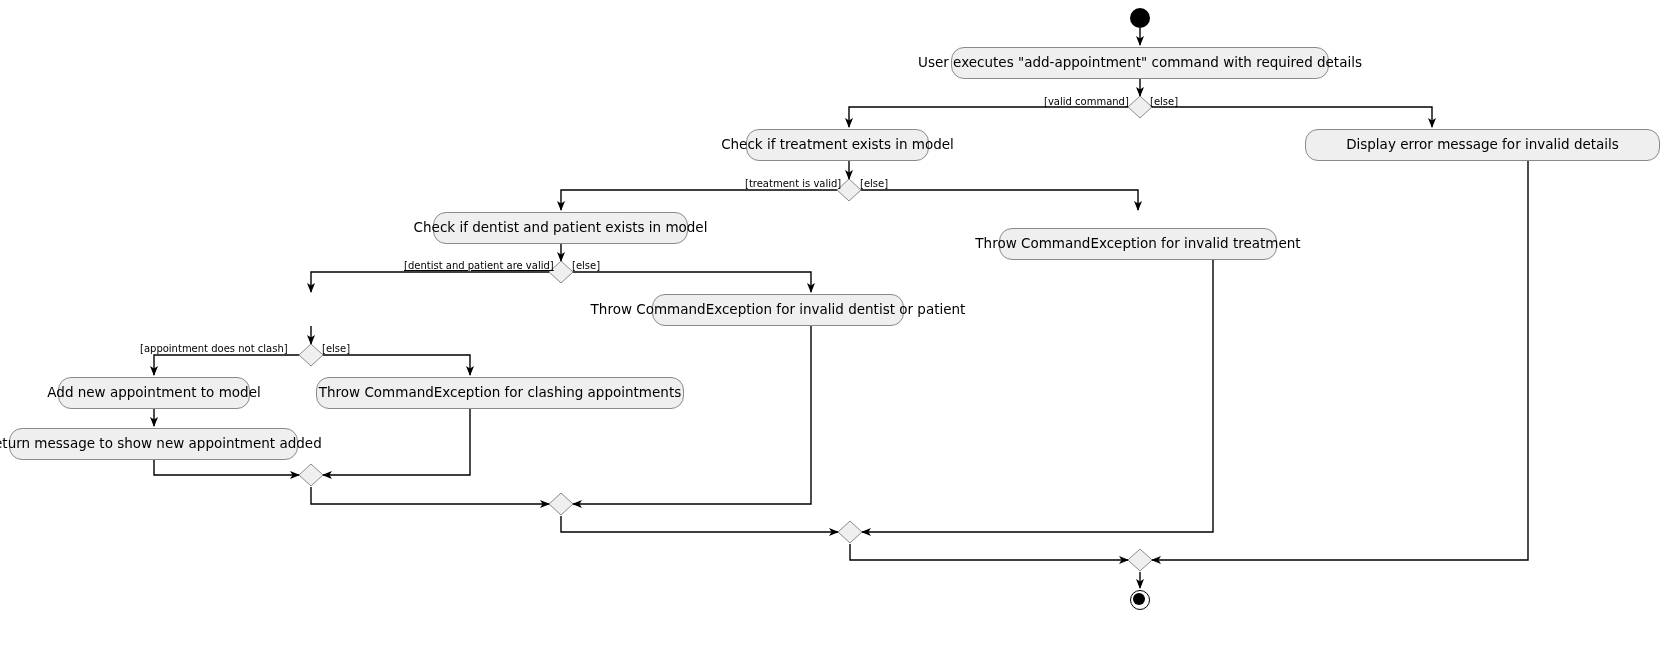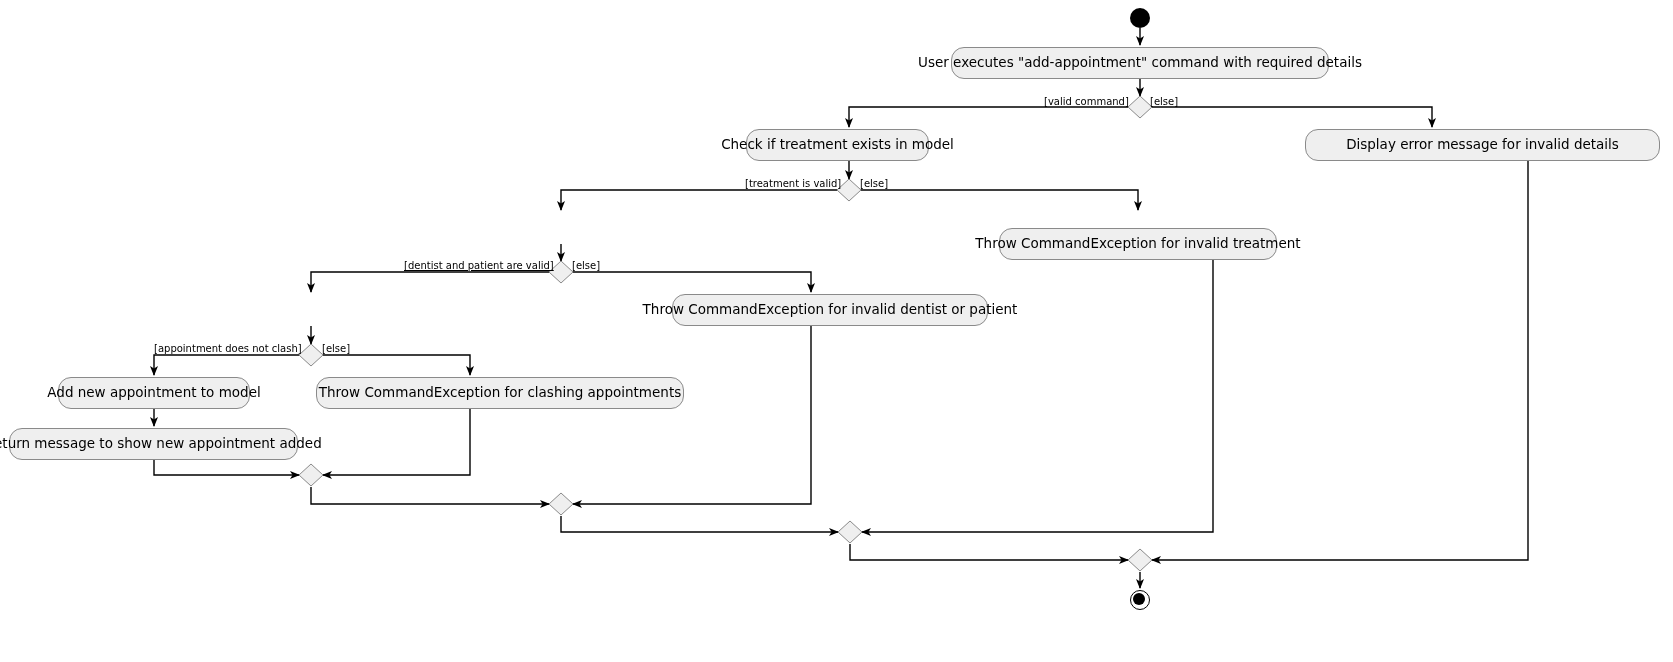--- a/index.html
+++ b/index.html
@@ -150,37 +150,38 @@
   <div class="end-node-outer" style="left:1130px; top:590px;">
     <div class="end-node-inner" style="left:2.4px; top:2.4px;"></div>
   </div>
 
   <div class="node-box" style="left:951px; top:47px; width:378px; height:32px;">User executes "add-appointment" command with required details</div>
 
   <div class="node-box" style="left:746px; top:129px; width:183px; height:32px;">Check if treatment exists in model</div>
 
   <div class="node-box" style="left:1305px; top:129px; width:355px; height:32px;">Display error message for invalid details</div>
 
+  <div class="node-box" style="left:433px; top:212px; width:255px; height:32px;">Check if dentist and patient exists in model</div>
 
   <div class="node-box" style="left:999px; top:228px; width:278px; height:32px;">Throw CommandException for invalid treatment</div>
 
 
-  <div class="node-box" style="left:652px; top:294px; width:316px; height:32px;margin-left:20px;">Throw CommandException for invalid dentist or patient</div>
+  <div class="node-box" style="left:652px; top:294px; width:252px; height:32px;">Throw CommandException for invalid dentist or patient</div>
 
   <div class="node-box" style="left:58px; top:377px; width:192px; height:32px;">Add new appointment to model</div>
 
   <div class="node-box" style="left:316px; top:377px; width:368px; height:32px;">Throw CommandException for clashing appointments</div>
 
   <div class="node-box" style="left:9px; top:428px; width:289px; height:32px;">Return message to show new appointment added</div>
 
   <div class="guard-label" style="left:1044px; top:97px;">[valid command]</div>
   <div class="guard-label" style="left:1150px; top:97px;">[else]</div>
 
   <div class="guard-label" style="left:745px; top:179px;">[treatment is valid]</div>
   <div class="guard-label" style="left:860px; top:179px;">[else]</div>
 
   <div class="guard-label" style="left:404px; top:261px;text-decoration:underline;">[dentist and patient are valid]</div>
   <div class="guard-label" style="left:572px; top:261px;">[else]</div>
 
-  <div class="guard-label" style="left:154px; top:344px;">[appointment does not clash]</div>
+  <div class="guard-label" style="left:140px; top:344px;">[appointment does not clash]</div>
   <div class="guard-label" style="left:322px; top:344px;">[else]</div>
 
 </div>
 
 </body></html>

